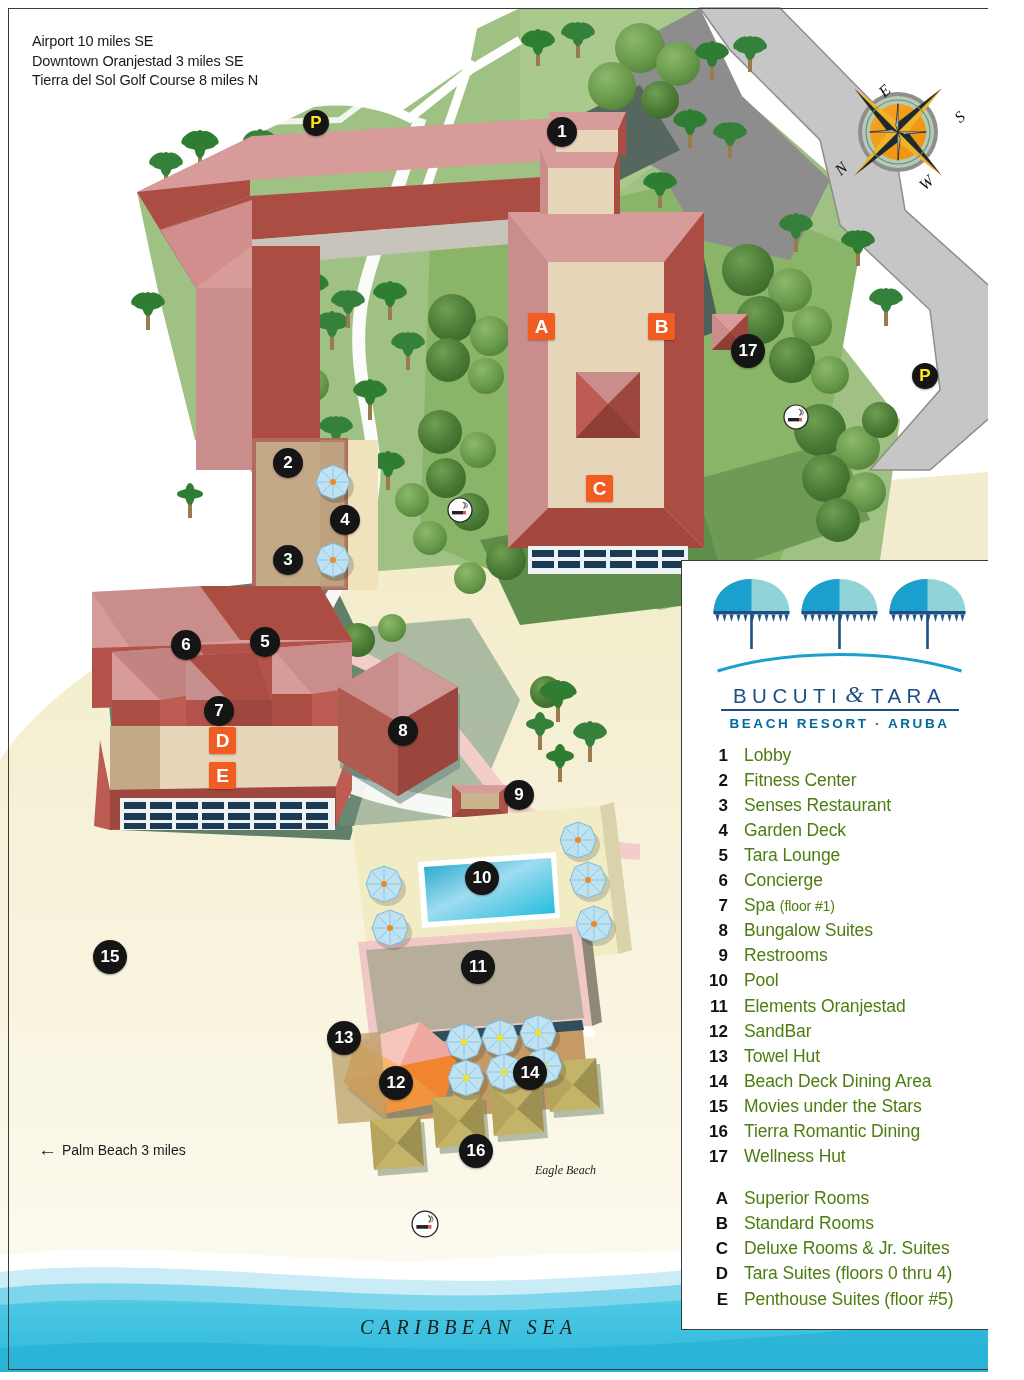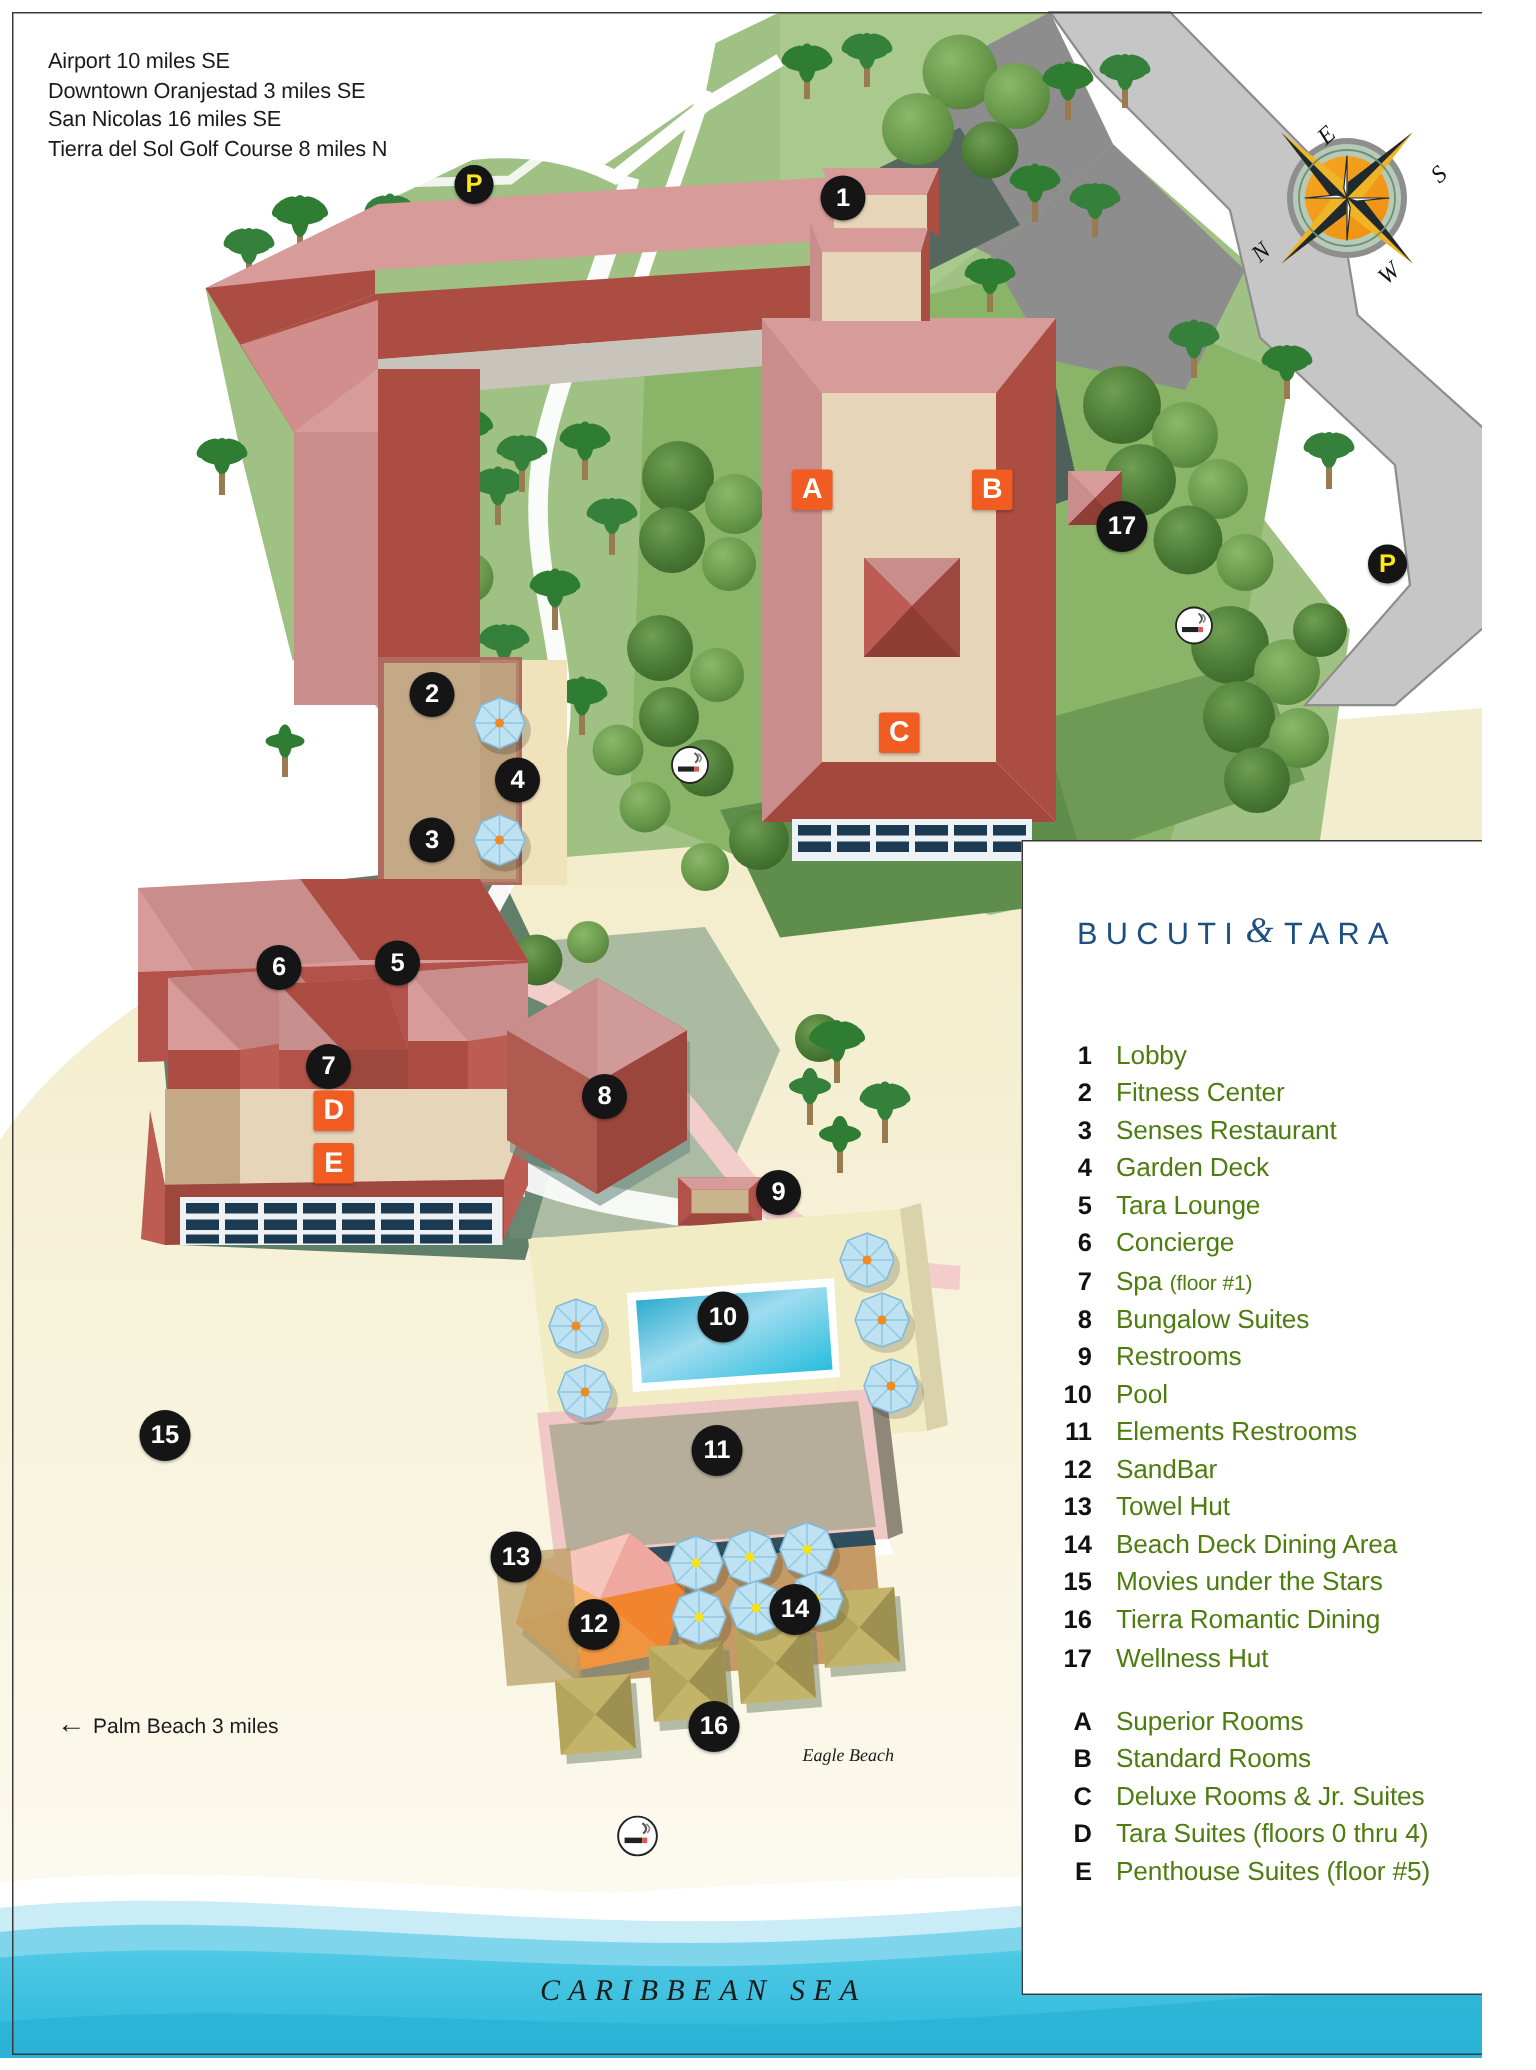--- a/index.html
+++ b/index.html
@@ -38,21 +38,21 @@
 
   
   #compass{position:absolute;left:828px;top:72px;width:170px;height:125px;z-index:33;}
   .cpt{position:absolute;font-size:16px;font-style:italic;color:#111;
        font-family:"Liberation Serif","DejaVu Serif",serif;}
 
   
   #legend{position:absolute;left:681px;top:560px;width:317px;height:770px;
           background:#fff;border:1.5px solid #3a3a3a;box-sizing:border-box;z-index:50;}
   #logo{width:100%;padding-top:14px;}
-  #logowrap{display:flex;align-items:center;gap:36px;}
+  #logowrap{display:flex;flex-direction:column;align-items:center;}
   .logotext1{font-size:20.5px;letter-spacing:5.5px;color:#1d4f82;font-weight:400;
              font-family:"Liberation Sans","DejaVu Sans",sans-serif;margin-top:-2px;}
   .logotext2{font-size:13.5px;letter-spacing:2.6px;color:#0369a1;font-weight:bold;margin-top:5px;}
 
   #legitems{margin:14px 0 0 0;padding:0 0 0 12px;}
   .lrow{display:flex;align-items:baseline;height:25.1px;}
   .lkey{width:34px;text-align:right;font-weight:bold;font-size:17px;color:#111;flex:none;}
   .lkeyico{width:34px;display:flex;justify-content:flex-end;align-items:center;flex:none;height:25.1px;}
   .llab{margin-left:16px;font-size:17.5px;color:#4d7c0f;letter-spacing:-0.1px;}
   .llab .sub{font-size:14px;}
@@ -858,21 +858,20 @@
       <g stroke="#6f8f76" stroke-width="1.2" fill="none">
         <circle cx="0" cy="0" r="32"></circle>
       </g>
     </g>
 
   </svg>
 
   <div id="directions">
     <div>Airport 10 miles SE</div>
     <div>Downtown Oranjestad 3 miles SE</div>
-    <div>San Nicolas 16 miles SE</div>
     <div>Tierra del Sol Golf Course 8 miles N</div>
   </div>
 
   <div id="compass">
     <span class="cpt" style="left:52px;top:10px;transform:rotate(-42deg);">E</span>
     <span class="cpt" style="left:128px;top:36px;transform:rotate(-42deg);">S</span>
     <span class="cpt" style="left:8px;top:88px;transform:rotate(-42deg);">N</span>
     <span class="cpt" style="left:92px;top:102px;transform:rotate(-42deg);">W</span>
   </div>
 
@@ -1103,21 +1102,21 @@
       <div class="lrow">
         <span class="lkey">9</span>
         <span class="llab">Restrooms</span>
         </div>
       <div class="lrow">
         <span class="lkey">10</span>
         <span class="llab">Pool</span>
         </div>
       <div class="lrow">
         <span class="lkey">11</span>
-        <span class="llab">Elements Restrooms</span>
+        <span class="llab">Elements Oranjestad</span>
         </div>
       <div class="lrow">
         <span class="lkey">12</span>
         <span class="llab">SandBar</span>
         </div>
       <div class="lrow">
         <span class="lkey">13</span>
         <span class="llab">Towel Hut</span>
         </div>
       <div class="lrow">

